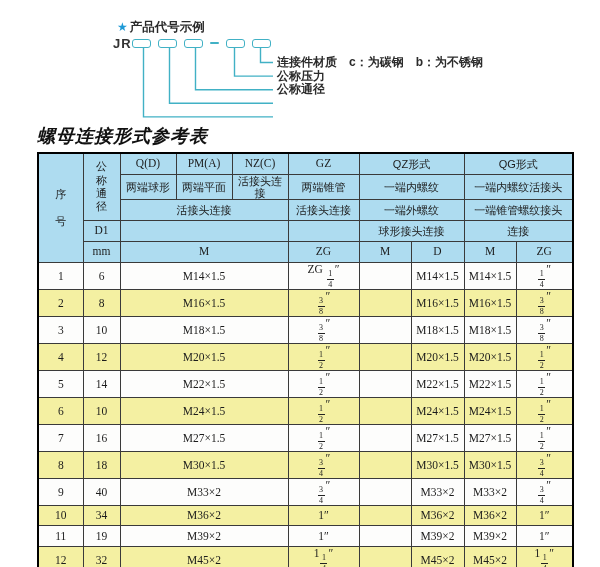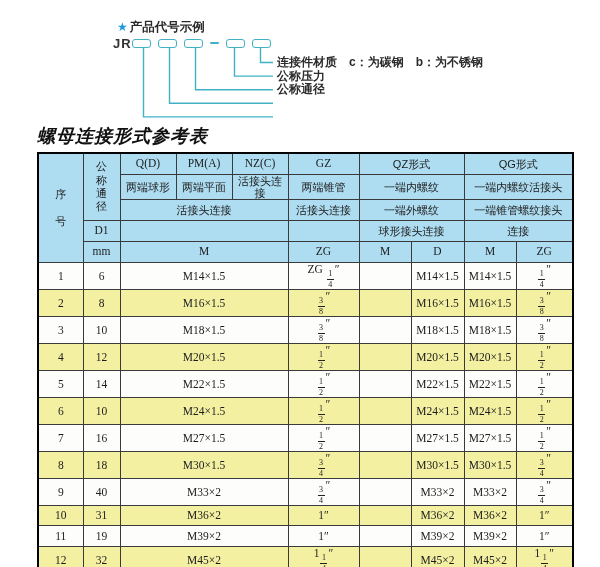--- a/index.html
+++ b/index.html
@@ -303,21 +303,21 @@
         <td></td>
         <td>M33×2</td>
         <td>M33×2</td>
         <td><span class="frac">
             <span class="fn">3</span>
             <span class="fd">4</span>
           </span>″</td>
       </tr>
       <tr class="alt">
         <td>10</td>
-        <td>31</td>
+        <td>34</td>
         <td colspan="3">M36×2</td>
         <td>1″</td>
         <td></td>
         <td>M36×2</td>
         <td>M36×2</td>
         <td>1″</td>
       </tr>
       <tr>
         <td>11</td>
         <td>19</td>

